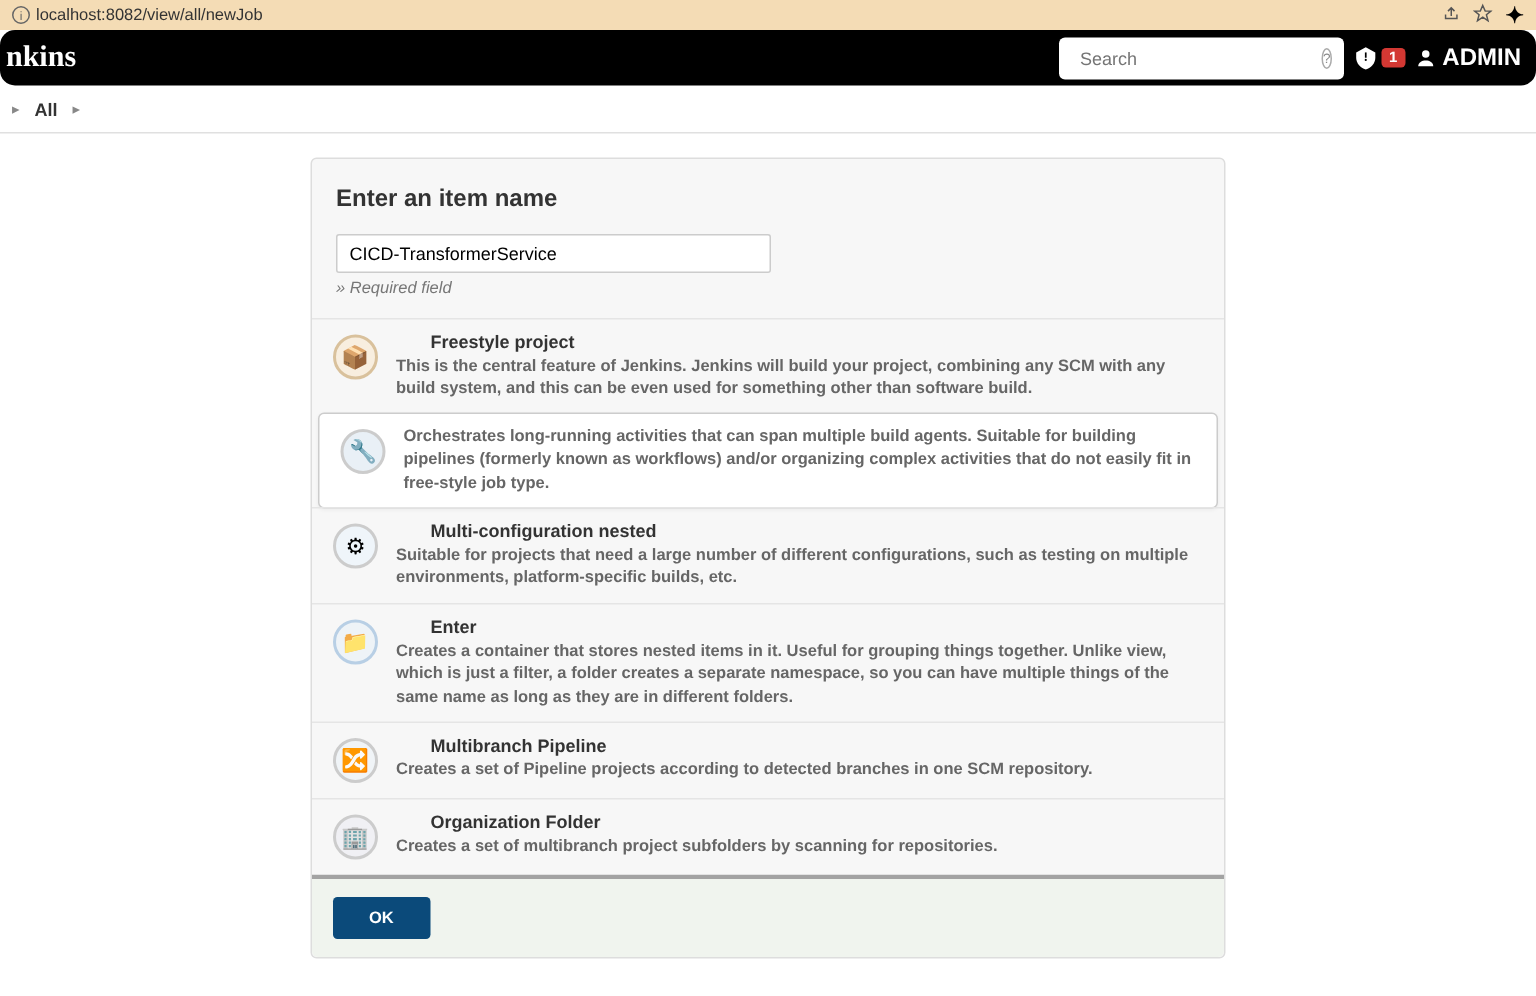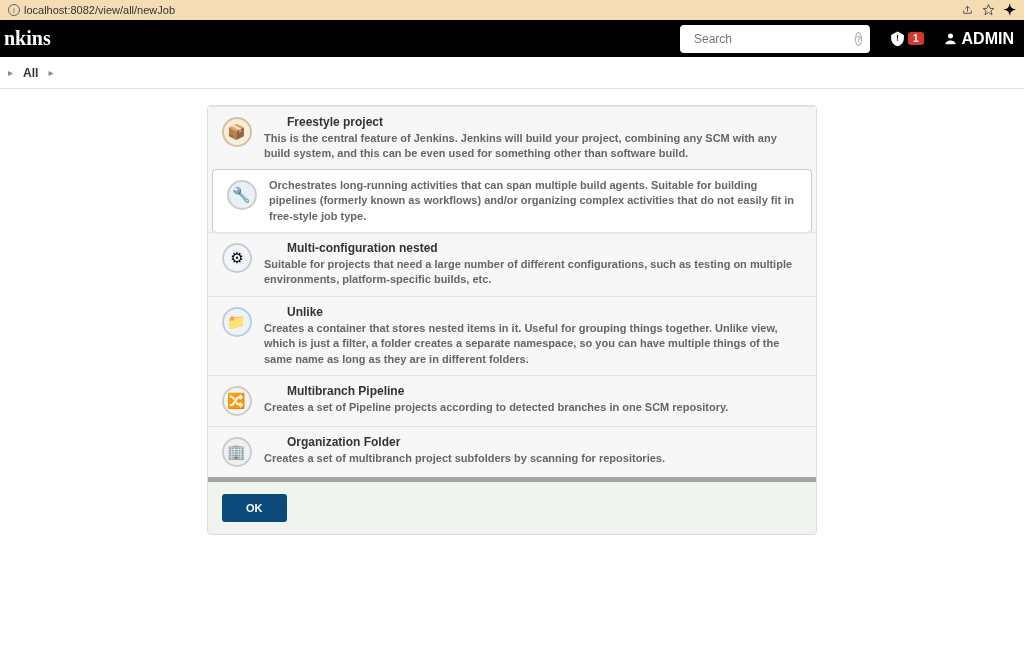--- a/index.html
+++ b/index.html
@@ -6,23 +6,23 @@
 body { font-family: -apple-system, BlinkMacSystemFont, "Segoe UI", Helvetica, Arial, sans-serif; background: #fff; width: 1024px; height: 664px; overflow: hidden; }
 
 
 .browser-bar { height: 20px; background: #f4dcb5; display: flex; align-items: center; padding: 0 8px; font-size: 11px; color: #333; position: relative; }
 .browser-url-box { display: flex; align-items: center; gap: 4px; }
 .browser-info-icon { width: 12px; height: 12px; border: 1px solid #666; border-radius: 50%; display: flex; align-items: center; justify-content: center; font-size: 8px; color: #666; }
 .browser-right { position: absolute; right: 8px; display: flex; align-items: center; gap: 8px; color: #555; }
 .browser-right svg { width: 13px; height: 13px; }
 
 
-.jenkins-header { height: 37px; background: #000; display: flex; align-items: center; padding: 0 10px; justify-content: space-between; }
+.jenkins-header { height: 37px; background: #000; display: flex; align-items: center; padding: 0 10px; justify-content: space-between; border-radius: 10px; }
 .jenkins-logo { color: #fff; font-family: Georgia, serif; font-size: 20px; font-weight: bold; margin-left: -6px; }
-.header-right { display: flex; align-items: center; gap: 19px; }
+.header-right { display: flex; align-items: center; gap: 6px; }
 .search-box { background: #fff; border-radius: 4px; height: 28px; width: 190px; display: flex; align-items: center; padding: 0 8px; gap: 6px; }
 .search-box input { border: none; outline: none; flex: 1; font-size: 12px; }
 .search-box .help-circle { color: #888; font-size: 13px; border: 1px solid #aaa; border-radius: 50%; width: 14px; height: 14px; display: flex; align-items: center; justify-content: center; font-size: 9px; }
 .alert-badge { display: flex; align-items: center; color: #fff; gap: 2px; }
 .alert-count { background: #d33833; color: #fff; font-size: 10px; font-weight: bold; border-radius: 3px; padding: 1px 5px; }
 .admin-link { color: #fff; font-size: 16px; font-weight: bold; display: flex; align-items: center; gap: 4px; }
 
 
 .breadcrumb-bar { height: 32px; border-bottom: 1px solid #e0e0e0; display: flex; align-items: center; padding: 0 8px; font-size: 12px; gap: 10px; color: #333; }
 .breadcrumb-chevron { color: #888; font-size: 10px; }
@@ -36,21 +36,21 @@
 .required-note { font-size: 11px; font-style: italic; color: #777; margin-top: 4px; }
 
 .options { background: #f7f7f7; }
 .option { display: flex; gap: 10px; padding: 8px 12px; border-top: 1px solid #e5e5e5; cursor: pointer; }
 .option.selected { background: #fff; border: 1px solid #ccc; border-radius: 4px; margin: -1px 4px; box-shadow: 0 1px 3px rgba(0,0,0,0.05); }
 .option-icon { width: 34px; height: 34px; flex-shrink: 0; display: flex; align-items: center; justify-content: center; }
 .option-text { flex: 1; }
 .option-title { font-size: 12px; font-weight: bold; color: #333; margin-bottom: 2px; padding-left: 23px; }
 .option-desc { font-size: 11px; color: #666; line-height: 1.4; font-weight: bold; }
 
-.footer-area { padding: 12px 14px; background: #f0f4ee; border-top: 5px solid #a3a3a3; border-radius: 0 0 4px 4px; }
+.footer-area { padding: 12px 14px; background: #f0f4ee; border-top: 3px solid #a3a3a3; border-radius: 0 0 4px 4px; }
 .ok-button { background: #0b4a7a; color: #fff; border: none; border-radius: 3px; padding: 8px 24px; font-size: 11px; font-weight: bold; cursor: pointer; }
 
 
 .ic { width: 30px; height: 30px; border-radius: 50%; border: 2px solid #ccc; background: #eef3f7; display: flex; align-items: center; justify-content: center; font-size: 15px; }
 .ic-freestyle { background: #f8eedf; border-color: #d9c19c; }
 .ic-pipeline { background: #e9f0f6; }
 .ic-multi { background: #eff5fa; }
 .ic-folder { color: #6a93bf; border-color: #b8cfe5; }
 .ic-branch { background: #f0f4f7; }
 .ic-org { background: #f0f0f4; }
@@ -108,20 +108,25 @@
 </div>
 
 <div class="breadcrumb-bar">
   <span class="breadcrumb-chevron">▸</span>
   <span style="font-weight:bold;">All</span>
   <span class="breadcrumb-chevron">▸</span>
 </div>
 
 <div class="main">
   <div class="card">
+    <div class="card-header">
+      <div class="card-title">Enter an item name</div>
+      <input class="item-name-input" type="text" value="CICD-TransformerService" style="">
+      <div class="required-note">» Required field</div>
+    </div>
 
     <div class="options" id="options-container">
         <div class="option">
     <div class="option-icon">
       <div class="ic ic-freestyle">📦</div>
     </div>
     <div class="option-text">
       <div class="option-title">Freestyle project</div>
       <div class="option-desc">This is the central feature of Jenkins. Jenkins will build your project, combining any SCM with any build system, and this can be even used for something other than software build.</div>
     </div>
@@ -141,21 +146,21 @@
     <div class="option-text">
       <div class="option-title">Multi-configuration nested</div>
       <div class="option-desc">Suitable for projects that need a large number of different configurations, such as testing on multiple environments, platform-specific builds, etc.</div>
     </div>
         </div>
         <div class="option">
     <div class="option-icon">
       <div class="ic ic-folder">📁</div>
     </div>
     <div class="option-text">
-      <div class="option-title">Unlike</div>
+      <div class="option-title">Enter</div>
       <div class="option-desc">Creates a container that stores nested items in it. Useful for grouping things together. Unlike view, which is just a filter, a folder creates a separate namespace, so you can have multiple things of the same name as long as they are in different folders.</div>
     </div>
         </div>
         <div class="option">
     <div class="option-icon">
       <div class="ic ic-branch">🔀</div>
     </div>
     <div class="option-text">
       <div class="option-title">Multibranch Pipeline</div>
       <div class="option-desc">Creates a set of Pipeline projects according to detected branches in one SCM repository.</div>

